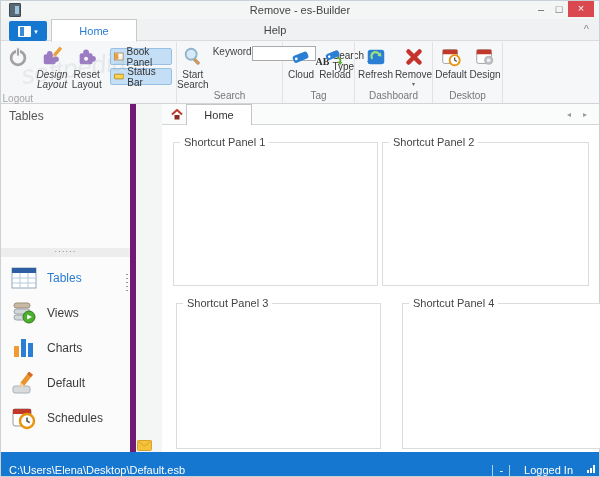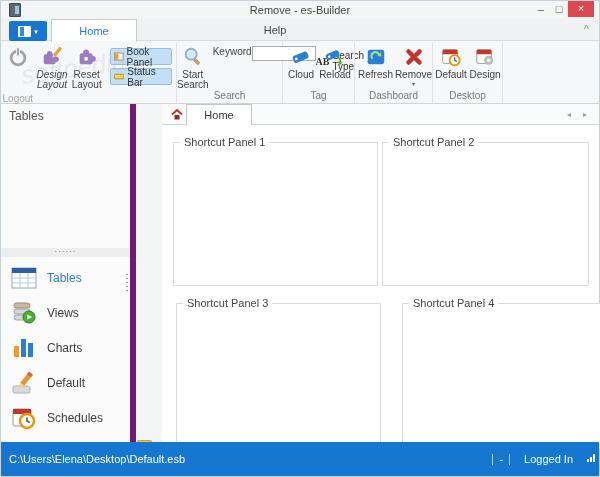--- a/index.html
+++ b/index.html
@@ -82,22 +82,22 @@
   #tabarrow-left { right:28px; } #tabarrow-right { right:12px; }
 
   fieldset.panel { position:absolute; border:1px solid #dcdcdc; background:#fff; }
   fieldset.panel legend { font-size:11px; color:#444; margin-left:6px; padding:0 4px; }
   #panel1 { left:11px;  top:32px;  width:205px; height:150px; }
   #panel2 { left:220px; top:32px;  width:207px; height:150px; }
   #panel3 { left:14px;  top:193px; width:205px; height:152px; }
   #panel4 { left:220px; top:193px; width:207px; height:152px;margin-left:20px; }
 
   
-  #statusbar { position:absolute; left:0; bottom:0; width:100%; height:34px; background:#1577cf; color:#fff;
-               display:flex; align-items:center; font-size:11px; }
+  #statusbar { position:absolute; left:0; bottom:0; width:100%; height:24px; background:#1577cf; color:#fff;
+               display:flex; align-items:flex-end; font-size:11px; }
   #status-path { margin-left:8px; flex:1; }
   .sb-sep { width:1px; height:11px; background:rgba(255,255,255,.65); margin:0 6px; }
   #status-dash { font-size:11px; }
   #status-logged { margin:0 14px 0 8px; }
   #resize-grip { display:flex; align-items:flex-end; gap:1px; margin-right:4px; margin-bottom:3px; }
   #resize-grip span { width:2px; background:#fff; display:block; }
 </style>
 </head>
 <body>
 

